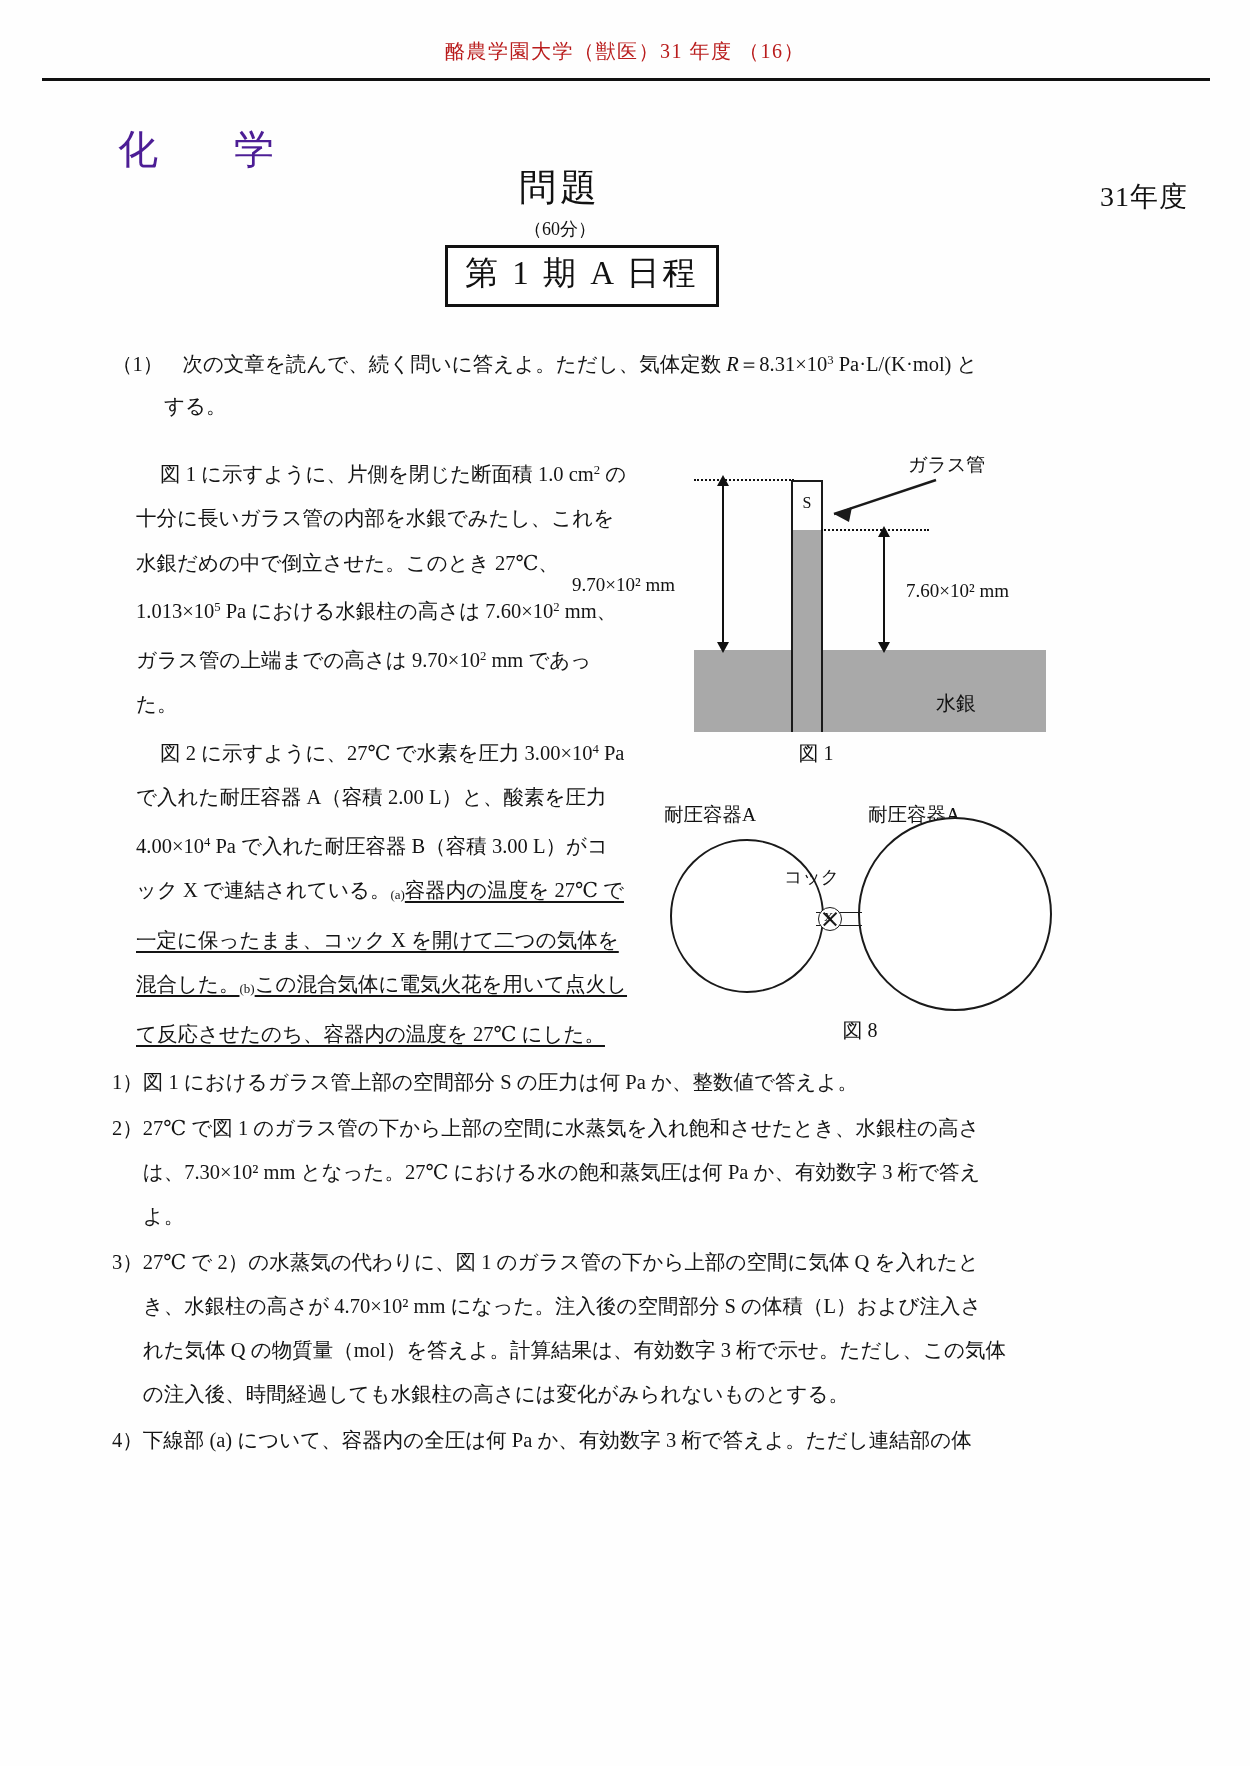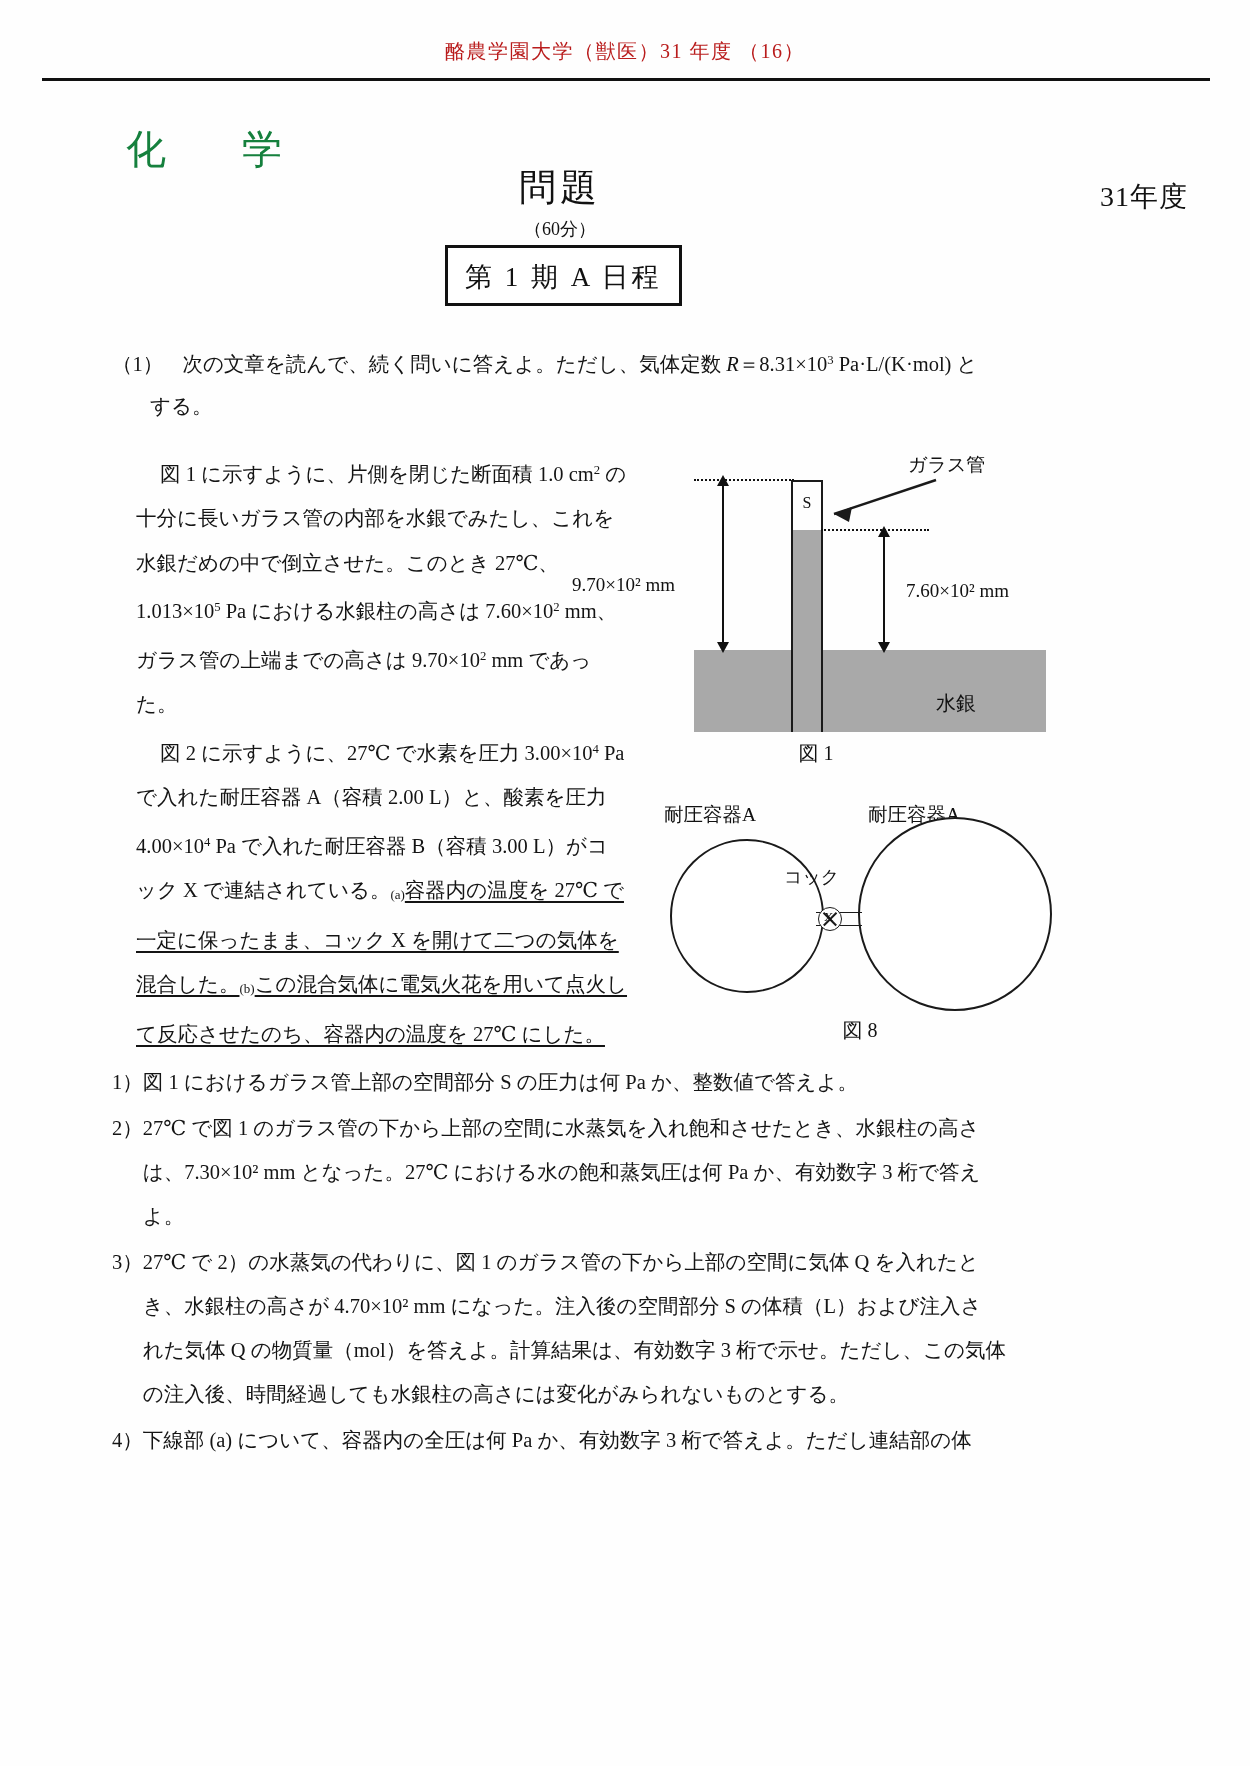--- a/index.html
+++ b/index.html
@@ -44,22 +44,21 @@
   }
 
   
   .subject-title {
     position: absolute;
     top: 122px;
     left: 118px;
     font-size: 40px;
     letter-spacing: 18px;
     font-weight: 500;
-    color: #15803d;
-    margin-left: 8px;
+    color: #4c1d95;
   }
   .mondai {
     position: absolute;
     top: 163px;
     left: 0;
     width: 1120px;
     text-align: center;
     font-size: 37px;
     letter-spacing: 4px;
     color: #111;
@@ -71,22 +70,22 @@
     width: 1120px;
     text-align: center;
     font-size: 18px;
     color: #111;
   }
   .term-box {
     position: absolute;
     top: 245px;
     left: 445px;
     border: 3px solid #111;
-    padding: 11px 17px 8px 17px;
-    font-size: 27px;
+    padding: 3px 17px 8px 17px;
+    font-size: 33px;
     letter-spacing: 3px;
     color: #111;
     background: #fff;
   }
   .year-right {
     position: absolute;
     top: 178px;
     right: 62px;
     font-size: 28px;
     letter-spacing: 1px;
@@ -96,21 +95,21 @@
   
   .lead {
     position: absolute;
     top: 339px;
     left: 112px;
     width: 900px;
     font-size: 20.5px;
     line-height: 42px;
     color: #141414;
   }
-  .lead .l2 { display: block; margin-left: 38px; }
+  .lead .l2 { display: block; margin-left: 52px; }
 
   .col-left {
     position: absolute;
     top: 448px;
     left: 136px;
     width: 492px;
     font-size: 20.5px;
     line-height: 44.5px;
     color: #141414;
   }

